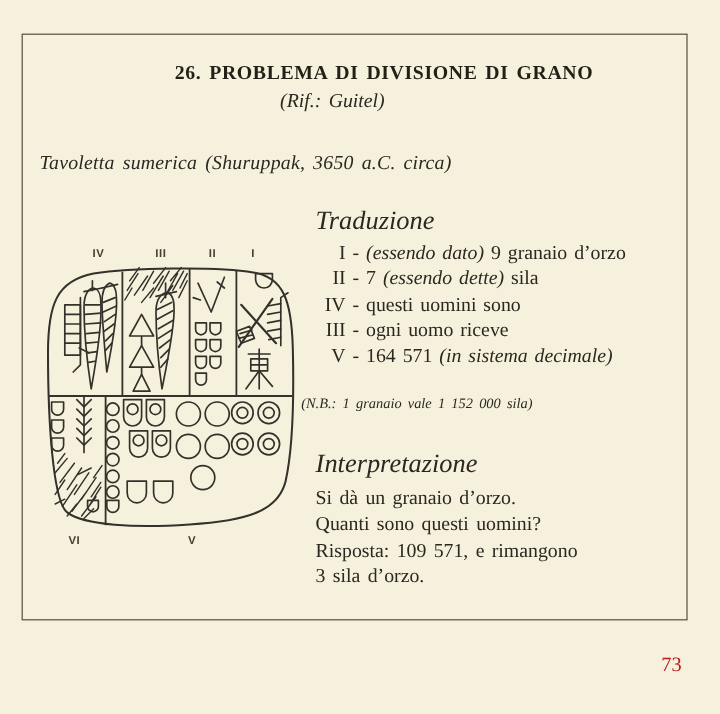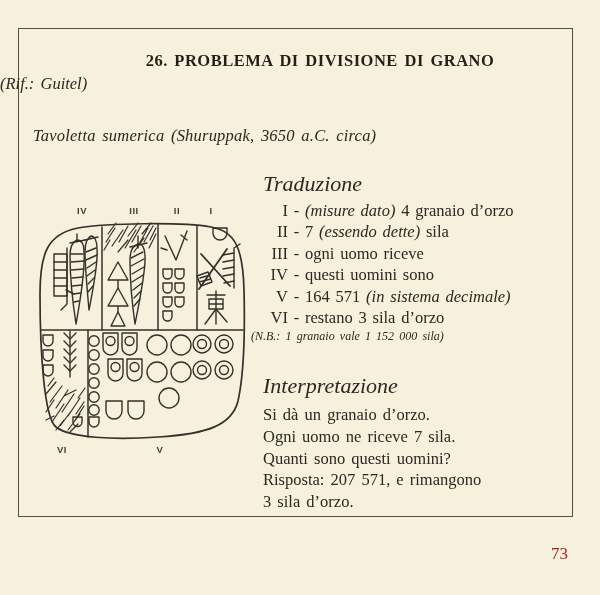--- a/index.html
+++ b/index.html
@@ -21,21 +21,21 @@
     position:absolute;left:18px;top:28px;width:553px;height:487px;
     border:1.5px solid var(--frame);
   }
   .title{
     position:absolute;left:0;top:51px;width:600px;
     text-align:center;font-weight:bold;font-size:16.5px;
     letter-spacing:.5px;word-spacing:.12em;color:#241f17;padding-left:20px;
   }
   .subtitle{
     position:absolute;left:0;top:74px;width:554px;
-    font-style:italic;font-size:16.5px;word-spacing:.12em;
+    text-align:center;font-style:italic;font-size:16.5px;word-spacing:.12em;
   }
   .intro{
     position:absolute;left:33px;top:126px;
     font-style:italic;font-size:16.5px;letter-spacing:.2px;word-spacing:.14em;
   }
   .tablet{position:absolute;left:30px;top:198px;width:226px;height:262px;}
   .col-heading{
     position:absolute;font-style:italic;font-size:22px;word-spacing:.1em;
   }
   #trad-heading{left:263px;top:171px;}
@@ -189,34 +189,32 @@
 
     <g stroke="none" fill="#454033">
       <text x="32" y="255" text-anchor="middle">VI</text>
       <text x="130" y="255" text-anchor="middle">V</text>
     </g>
   </svg>
 
   <div class="col-heading" id="trad-heading">Traduzione</div>
 
   <div class="trad-list">
-      <div class="trad-item"><span class="numeral">I</span><span> - </span><span class="seg-italic">(misure dato)</span><span> 4 granaio d’orzo</span></div>
+      <div class="trad-item"><span class="numeral">I</span><span> - </span><span class="seg-italic">(essendo dato)</span><span> 9 granaio d’orzo</span></div>
       <div class="trad-item"><span class="numeral">II</span><span> - </span><span>7 </span><span class="seg-italic">(essendo dette)</span><span> sila</span></div>
+      <div class="trad-item"><span class="numeral">IV</span><span> - </span><span>questi uomini sono</span></div>
       <div class="trad-item"><span class="numeral">III</span><span> - </span><span>ogni uomo riceve</span></div>
-      <div class="trad-item"><span class="numeral">IV</span><span> - </span><span>questi uomini sono</span></div>
       <div class="trad-item"><span class="numeral">V</span><span> - </span><span>164 571 </span><span class="seg-italic">(in sistema decimale)</span></div>
-      <div class="trad-item"><span class="numeral">VI</span><span> - </span><span>restano 3 sila d’orzo</span></div>
     </div>
 
   <div class="note">(N.B.: 1 granaio vale 1 152 000 sila)</div>
 
   <div class="col-heading" id="interp-heading">Interpretazione</div>
 
   <div class="interp-lines">
       <div>Si dà un granaio d’orzo.</div>
-      <div>Ogni uomo ne riceve 7 sila.</div>
       <div>Quanti sono questi uomini?</div>
-      <div>Risposta: 207 571, e rimangono</div>
+      <div>Risposta: 109 571, e rimangono</div>
       <div>3 sila d’orzo.</div>
     </div>
 
   <div class="page-number">73</div>
 </div>
 
 </body></html>

